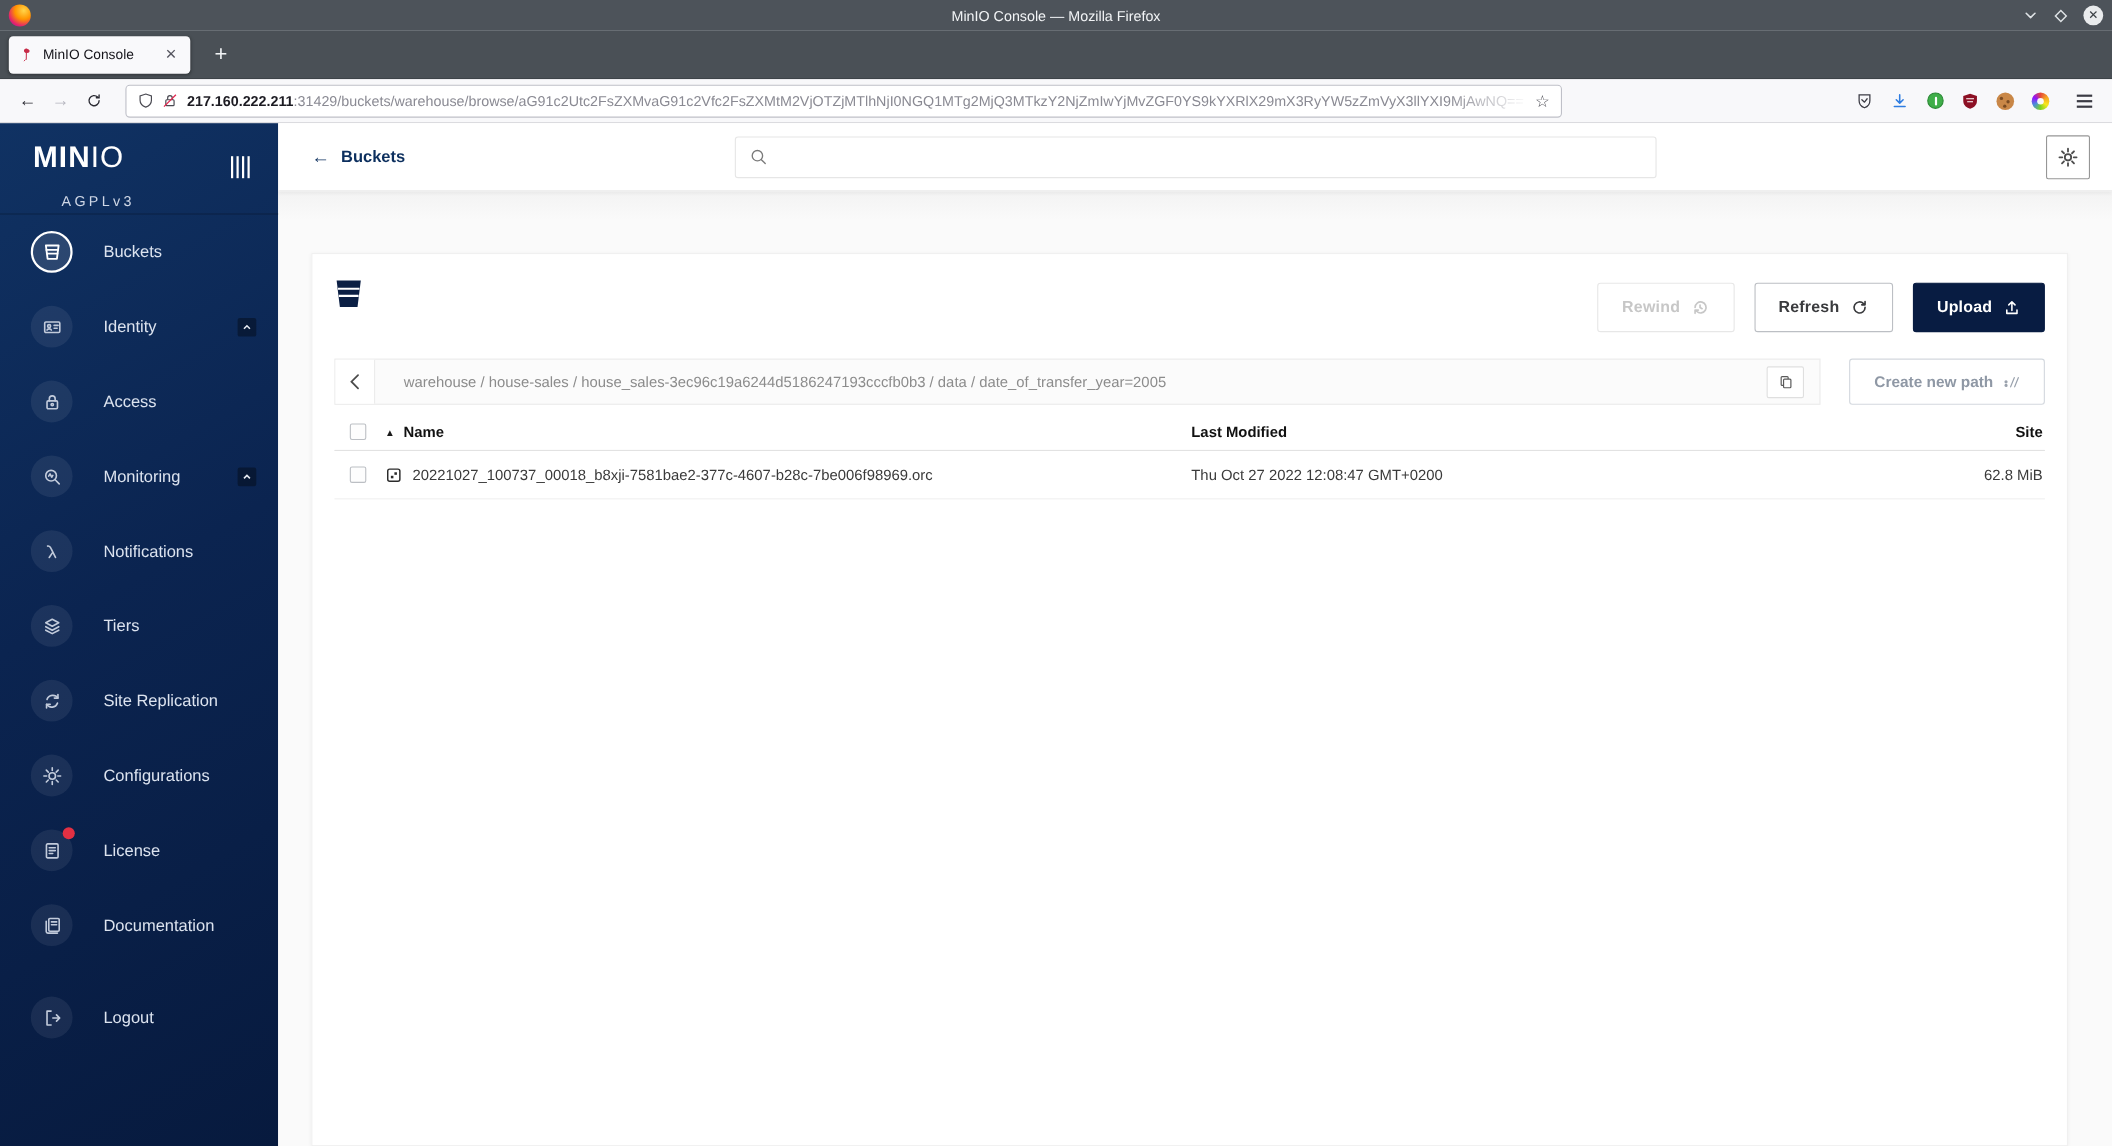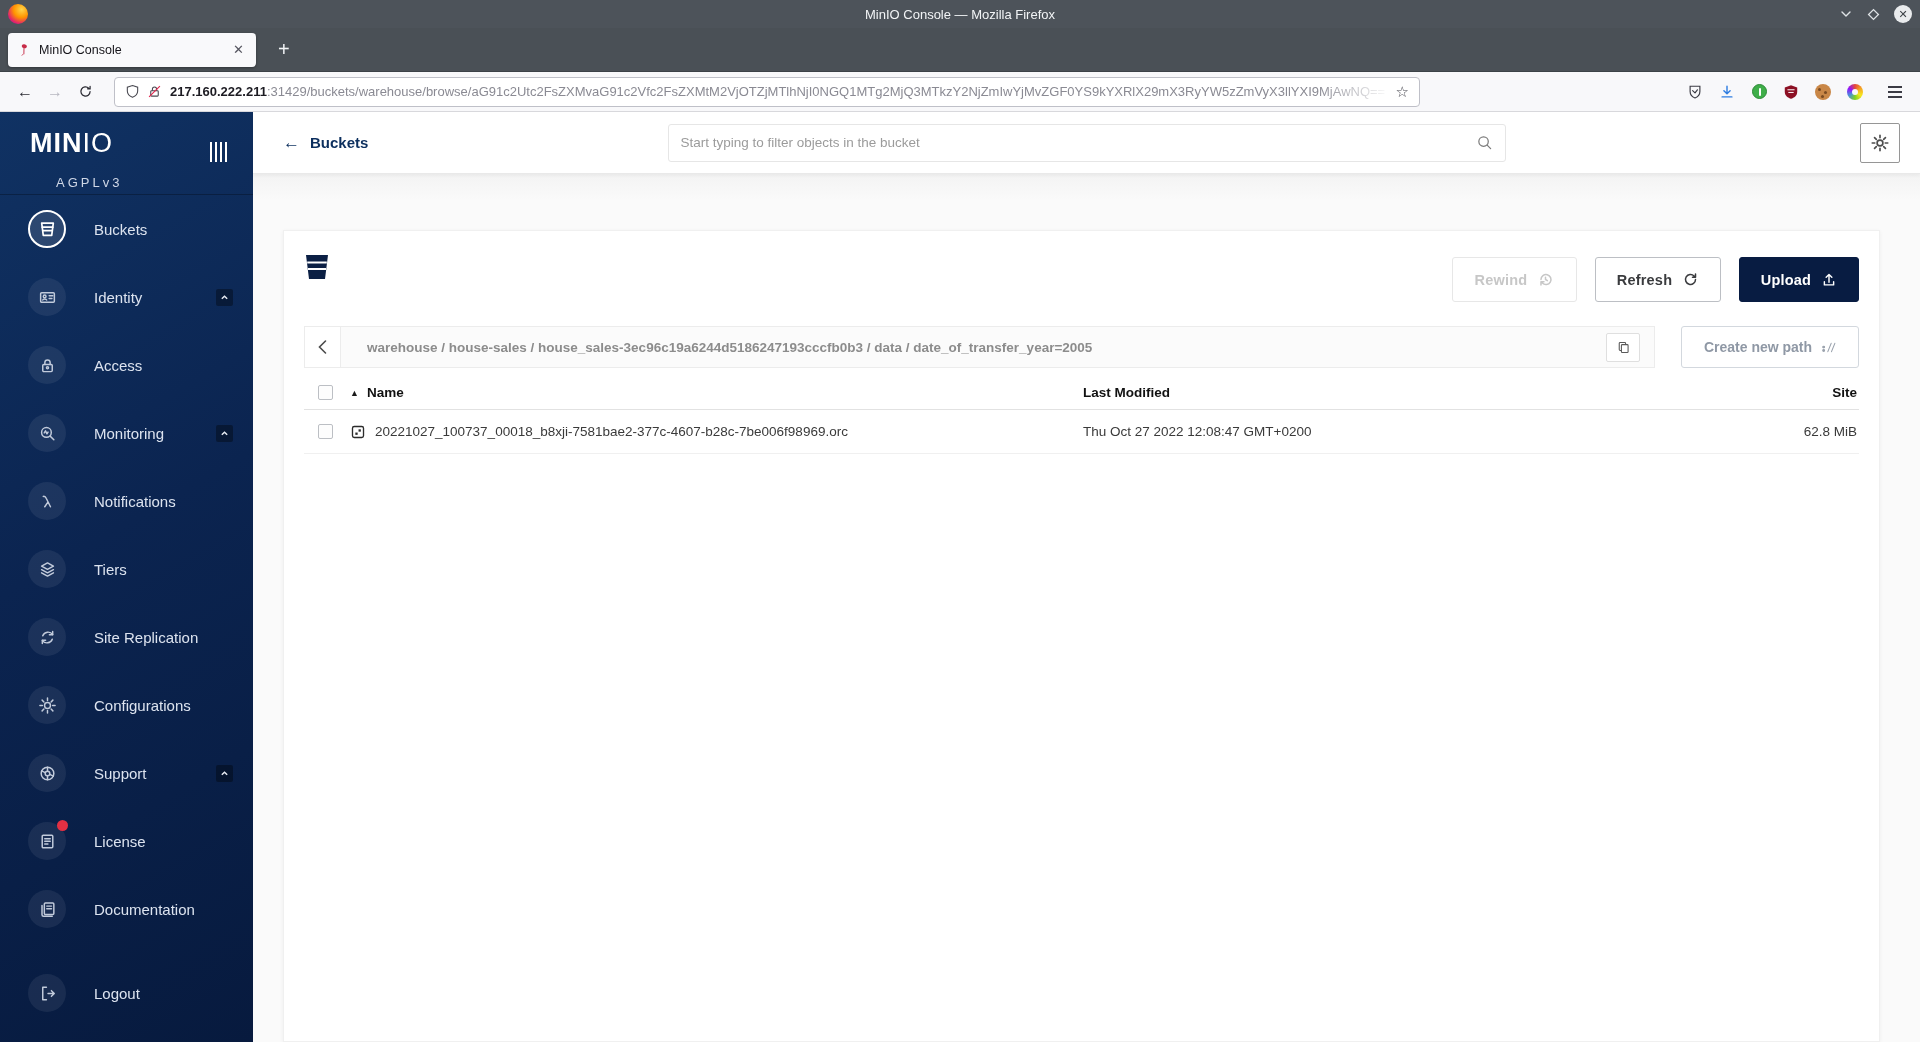--- a/index.html
+++ b/index.html
@@ -7,21 +7,21 @@
 
   
   .titlebar { height:28px; background:#4d535a; display:flex; align-items:center; padding:0 8px; position:relative; }
   .ff-logo { width:20px; height:20px; border-radius:50%; background:radial-gradient(circle at 68% 28%, #ffd54a 0%, #ff9400 40%, #e3226d 72%, #7a1eb0 100%); }
   .win-title { position:absolute; left:0; right:0; text-align:center; color:#f2f4f6; font-size:13px; pointer-events:none; }
   .win-controls { margin-left:auto; display:flex; align-items:center; gap:14px; z-index:2; }
   .win-controls svg { display:block; }
   .close-circle { width:18px; height:18px; border-radius:50%; background:#e9ebed; display:flex; align-items:center; justify-content:center; color:#3c4146; font-size:11px; line-height:1; }
 
   .tabstrip { height:44px; background:#4a5056; display:flex; align-items:center; padding:0 8px; border-bottom:1px solid #3c4247; }
-  .tab { width:248px; height:34px; background:#f9f9fb; border-radius:4px; display:flex; align-items:center; padding:0 8px; box-shadow:0 1px 3px rgba(0,0,0,.35); }
+  .tab { width:165px; height:34px; background:#f9f9fb; border-radius:4px; display:flex; align-items:center; padding:0 8px; box-shadow:0 1px 3px rgba(0,0,0,.35); }
   .tab-label { font-size:12.5px; color:#15141a; margin-left:8px; flex:1; white-space:nowrap; overflow:hidden; }
   .tab-close { color:#55555f; font-size:13px; padding:2px 4px; }
   .new-tab { color:#f2f4f6; font-size:20px; font-weight:300; margin-left:16px; padding:0 6px; }
 
   .navbar { height:40px; background:#f8f8fa; display:flex; align-items:center; padding:0 10px; border-bottom:1px solid #d8d8dc; }
   .nav-btn { width:30px; height:28px; display:flex; align-items:center; justify-content:center; font-size:16px; color:#2b2b33; border-radius:4px; }
   .nav-btn.disabled { color:#b7b7c0; }
   .urlbar { margin-left:14px; width:1306px; height:30px; background:#fff; border:1px solid #bfc0c8; border-radius:4px; display:flex; align-items:center; padding:0 10px; }
   .urlbar svg { flex:none; }
   .url-text { margin-left:8px; font-size:13px; white-space:nowrap; overflow:hidden; flex:1; color:#8a8a93;
@@ -93,21 +93,21 @@
   .btn-disabled svg { stroke:#c7c7c7; }
   .btn-outline { border:1px solid #bcbfc4; color:#3a3b3e; width:126px; }
   .btn-outline svg { stroke:#3a3b3e; }
   .btn-primary { background:#081c42; color:#fff; border:1px solid #081c42; width:120px; }
   .btn-primary svg { stroke:#fff; }
 
   .path-row { margin:24px 20px 0 20px; display:flex; align-items:stretch; height:42px; }
   .path-strip { flex:1; display:flex; align-items:stretch; background:#fbfbfb; border:1px solid #ececec; min-width:0; }
   .path-back { width:36px; flex:none; background:#fff; border-right:1px solid #ececec; display:flex; align-items:center; justify-content:center; cursor:pointer; }
   .path-back svg { stroke:#4b4b4b; fill:none; stroke-width:1.6; stroke-linecap:round; }
-  .path-text { flex:1; align-self:center; padding:0 26px; font-size:13.5px; color:#8c8c8c; white-space:nowrap; overflow:hidden;font-weight:bold; }
+  .path-text { flex:1; align-self:center; padding:0 26px; font-size:13.5px; color:#8c8c8c; white-space:nowrap; overflow:hidden; }
   .copy-btn { align-self:center; margin-right:14px; width:34px; height:29px; background:#fff; border:1px solid #dfdfdf; border-radius:2px; display:flex; align-items:center; justify-content:center; cursor:pointer; }
   .copy-btn svg { stroke:#5a5a5a; fill:none; stroke-width:1.3; stroke-linejoin:round; }
   .create-path { margin-left:26px; width:178px; flex:none; border:1px solid #d3d8de; border-radius:3px; background:#fff; color:#8f98a5; font-size:14px; font-weight:700; display:flex; align-items:center; justify-content:center; gap:9px; cursor:pointer; }
   .create-path svg { stroke:#9aa2ad; fill:#9aa2ad; stroke-width:1.3; stroke-linecap:round; }
 
   .obj-table { margin:8px 20px 0 20px; }
   .trow { display:grid; grid-template-columns:46px 1fr 600px 176px; align-items:center; }
   .thead { height:34px; border-bottom:1px solid #e2e2e2; font-size:13.5px; font-weight:700; color:#111; }
   .tbody-row { height:44px; border-bottom:1px solid #f0f0f0; font-size:13.5px; color:#3a3a3a; cursor:pointer; }
   .cb { width:15px; height:15px; border:1px solid #bcbfc4; border-radius:2px; background:#fdfdfd; margin-left:14px; }
@@ -302,35 +302,20 @@
       <div class="side-item">
         <span class="side-ic">
             <svg width="19" height="19" viewBox="0 0 18 18">
               <circle cx="9" cy="9" r="2.8"></circle>
               <path d="M9 1.8v2.4M9 13.8v2.4M1.8 9h2.4M13.8 9h2.4M3.9 3.9l1.7 1.7M12.4 12.4l1.7 1.7M14.1 3.9l-1.7 1.7M5.6 12.4l-1.7 1.7"></path>
             </svg>
           </span>
         <span class="side-label">Configurations</span>
       </div>
       <div class="side-item">
-        <span class="side-ic">
-            <svg width="19" height="19" viewBox="0 0 18 18">
-              <circle cx="9" cy="9" r="6"></circle>
-              <circle cx="9" cy="9" r="2.2"></circle>
-              <path d="M9 3v3.8M9 11.2V15M3.5 6.5l3.3 1.6M11.2 9.9l3.3 1.6"></path>
-            </svg>
-          </span>
-        <span class="side-label">Support</span>
-        <span class="chev-box">
-            <svg width="9" height="9" viewBox="0 0 10 10">
-              <path d="M2 6.5l3-3 3 3"></path>
-            </svg>
-          </span>
-      </div>
-      <div class="side-item">
         <span class="side-ic rel">
             <svg width="19" height="19" viewBox="0 0 18 18">
               <rect x="4" y="3" width="10" height="12" rx="1"></rect>
               <path d="M6.4 6.3h5.2M6.4 8.8h5.2M6.4 11.3h3"></path>
             </svg>
             <span class="badge-dot"></span>
           </span>
         <span class="side-label">License</span>
       </div>
       <div class="side-item">
@@ -354,21 +339,20 @@
     </div>
   </div>
 
   <div class="main">
     <div class="topbar">
       <span class="back-link">
         <span class="back-arrow">←</span>
         <span>Buckets</span>
       </span>
       <div class="searchbox">
-        <input type="text" placeholder="Start typing to filter objects in the bucket" style="">
         <svg width="17" height="17" viewBox="0 0 18 18">
             <circle cx="8" cy="8" r="5" stroke="#7a7a7a" stroke-width="1.3" fill="none"></circle>
             <path d="M11.8 11.8l3.7 3.7" stroke="#7a7a7a" stroke-width="1.3" stroke-linecap="round"></path>
           </svg>
       </div>
       <span class="gearbtn">
         <svg width="20" height="20" viewBox="0 0 18 18">
             <circle cx="9" cy="9" r="2.6"></circle>
             <path d="M9 2v2.3M9 13.7V16M2 9h2.3M13.7 9H16M4.1 4.1l1.6 1.6M12.3 12.3l1.6 1.6M13.9 4.1l-1.6 1.6M5.7 12.3l-1.6 1.6"></path>
           </svg>

